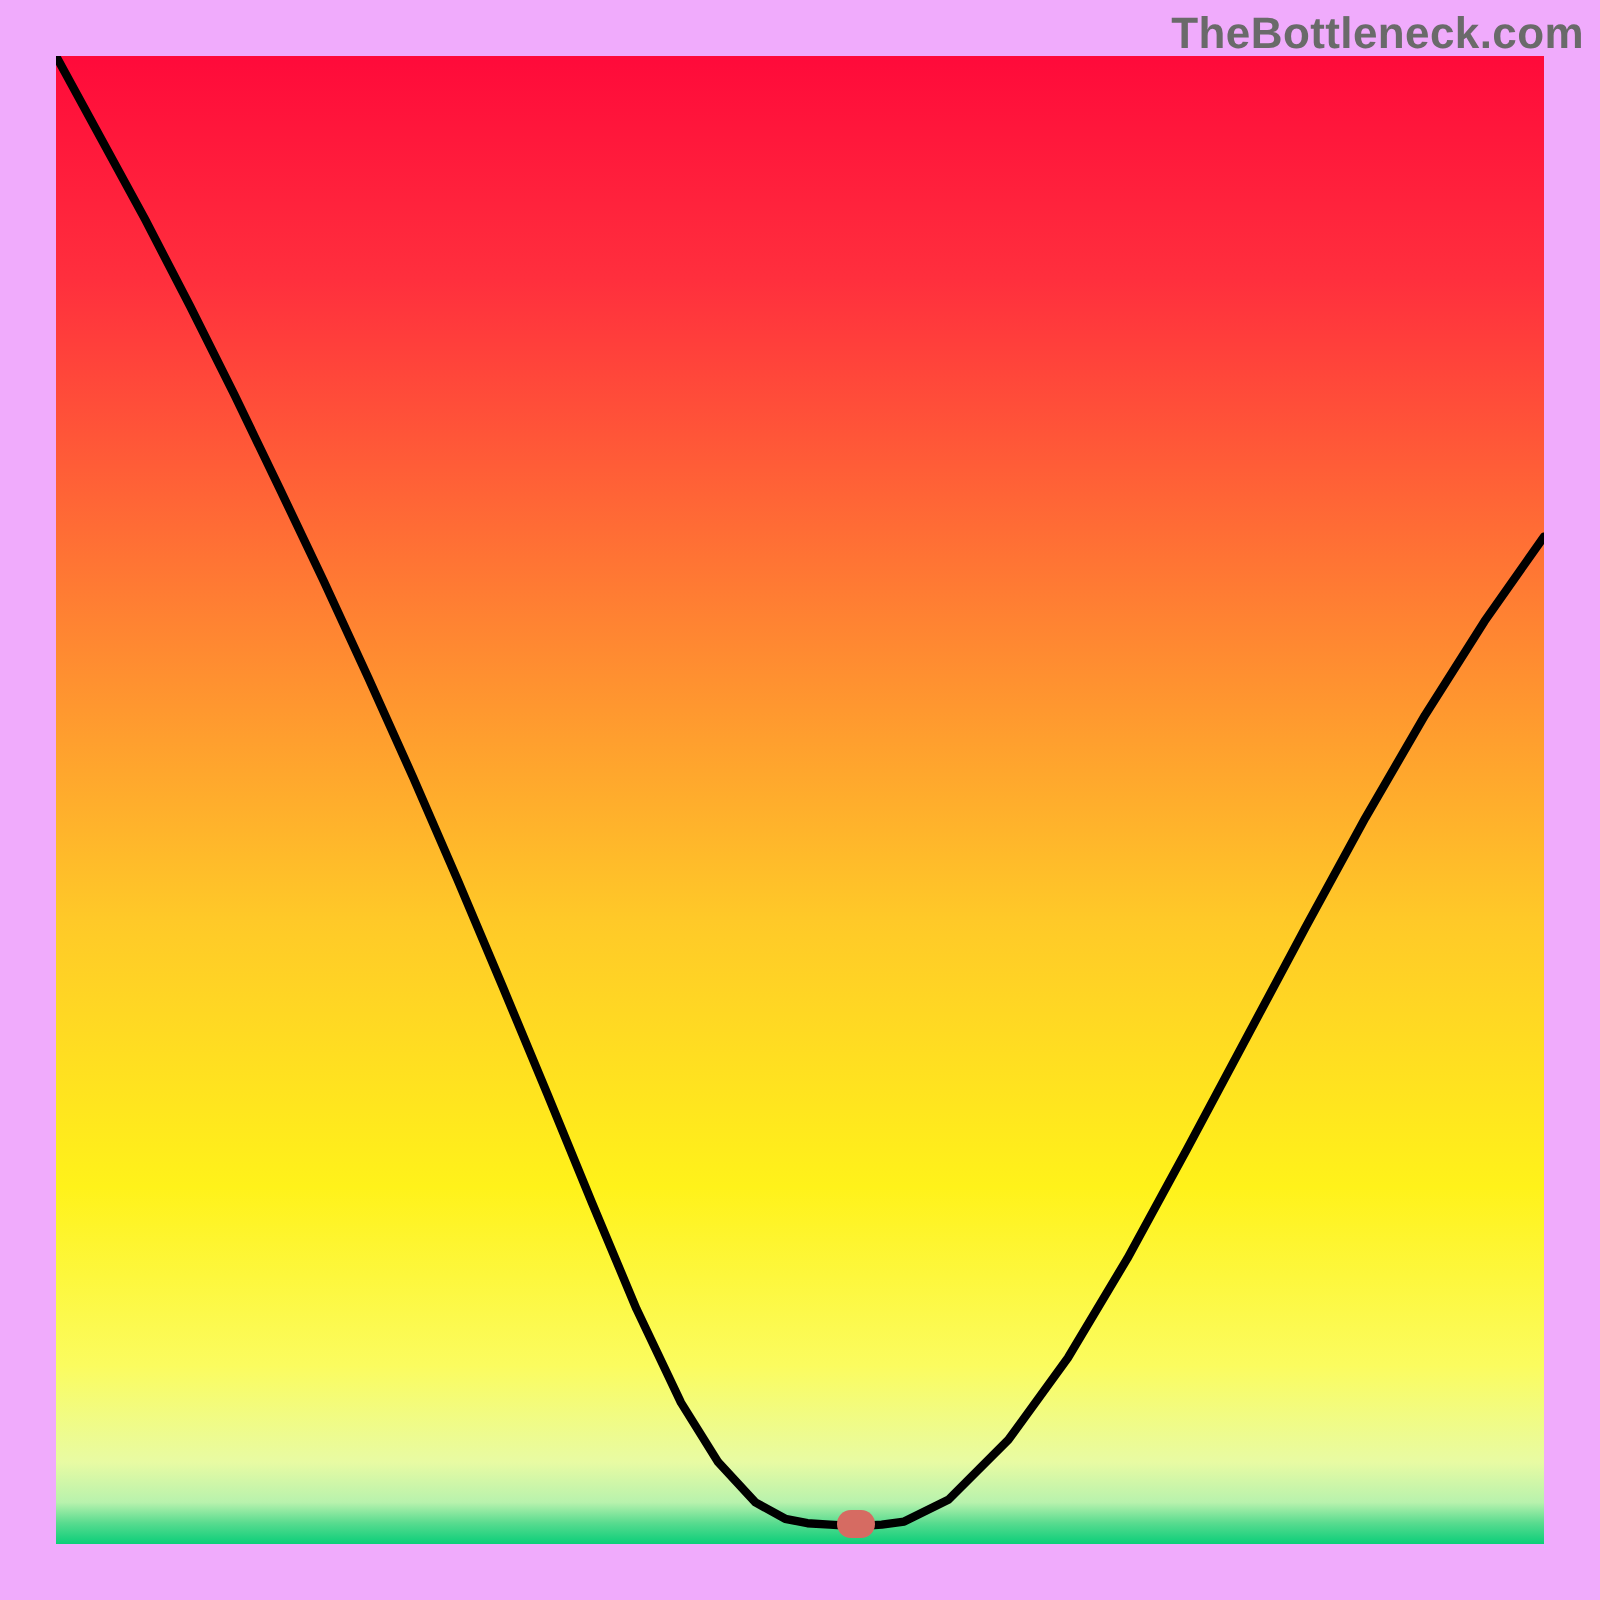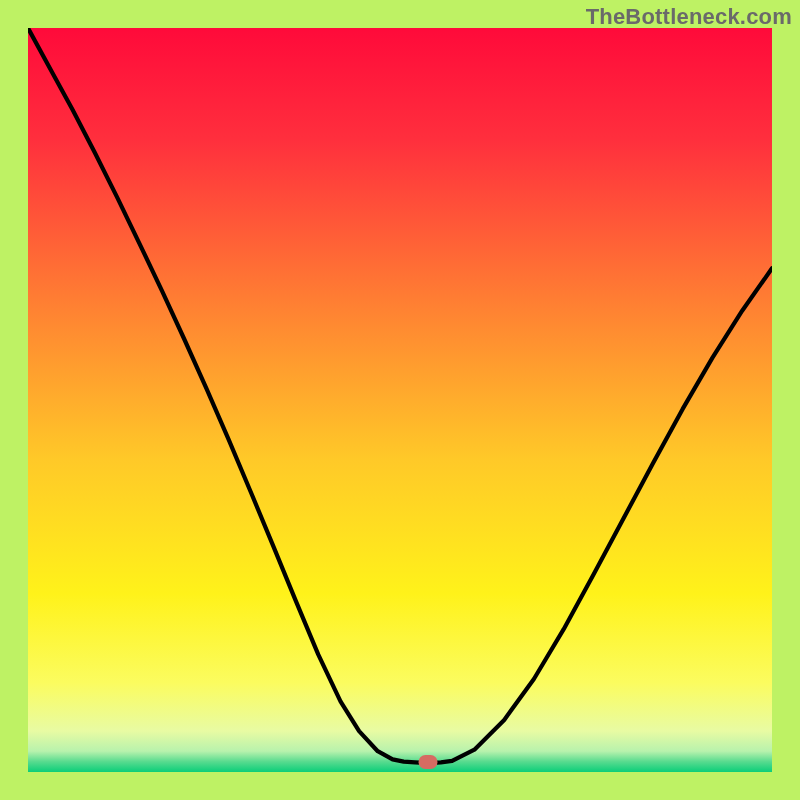--- a/index.html
+++ b/index.html
@@ -10,21 +10,21 @@
     background: #000;
     overflow: hidden;
     font-family: Arial, Helvetica, sans-serif;
   }
   .frame {
     position: absolute;
     top: 0;
     left: 0;
     width: 800px;
     height: 800px;
-    background: #bef264;
+    background: #f0abfc;
   }
   .plot-area {
     position: absolute;
     
     top: 28px;
     left: 28px;
     width: 744px;
     height: 744px;
     overflow: hidden;
   }

